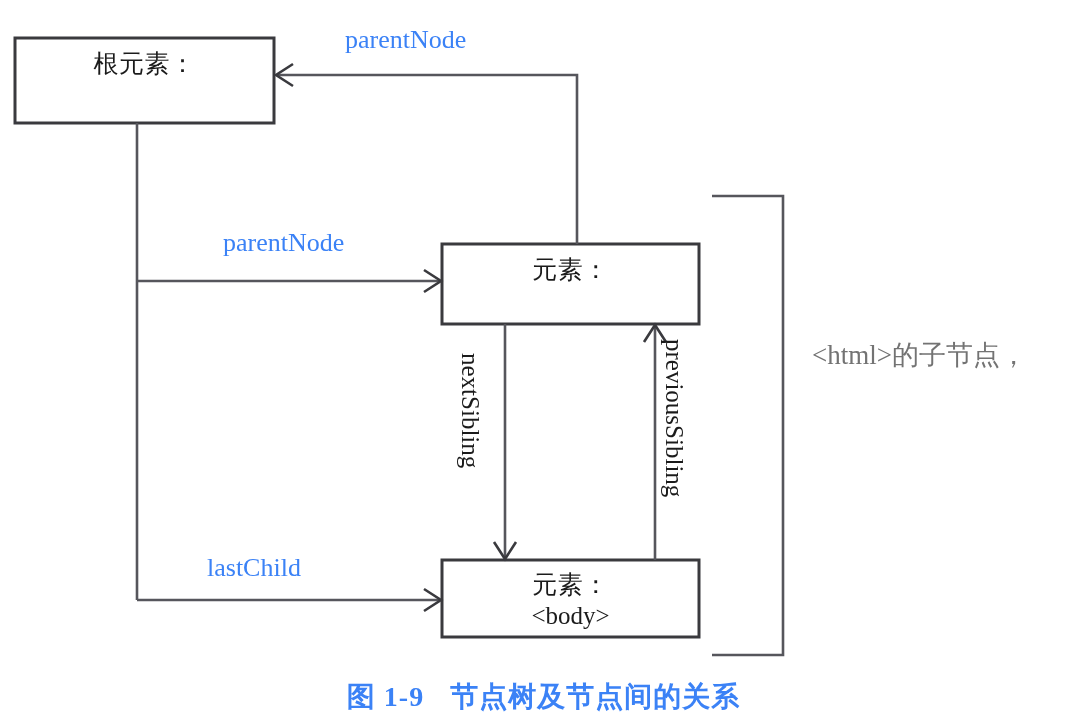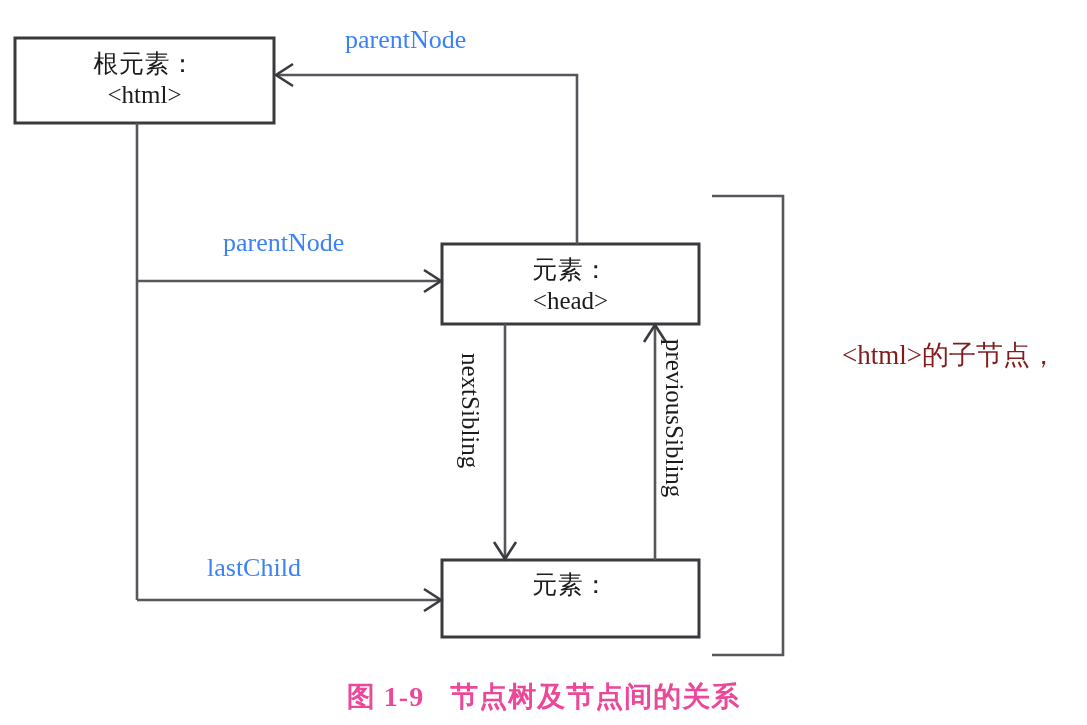--- a/index.html
+++ b/index.html
@@ -82,33 +82,32 @@
     color: #1b1b1b;
     white-space: nowrap;
     transform-origin: 0 0;
     transform: rotate(90deg);
   }
   .side-note {
     position: absolute;
     font-size: 27px;
     line-height: 1.42;
     font-family: "Liberation Serif", "DejaVu Serif", serif;
-    color: #7f1d1d;
+    color: #737373;
     white-space: nowrap;
-    margin-left: 30px;
   }
   .figure-caption {
     position: absolute;
     left: 0;
     right: 0;
     text-align: center;
     font-size: 28px;
     font-weight: bold;
     font-family: "Liberation Serif", "DejaVu Serif", serif;
-    color: #ec4899;
+    color: #3b82f6;
     letter-spacing: 1px;
   }
   .caption-gap {
     display: inline-block;
     width: 26px;
   }
 </style>
 </head>
 <body>
 
@@ -136,30 +135,29 @@
 
     <path class="connector" d="M 655 560 L 655 326"></path>
     <path class="arrowhead" d="M 644 342 L 655 325 L 666 342"></path>
 
     <path class="bracket" d="M 712 196 L 783 196 L 783 655 L 712 655"></path>
 
   </svg>
 
   <div class="box-text" style="left:15px; top:49px; width:259px;">
     <div class="cn-line">根元素：</div>
-    <div>&lt;html&gt;</div>
   </div>
 
   <div class="box-text" style="left:442px; top:255px; width:257px;">
     <div class="cn-line">元素：</div>
-    <div>&lt;head&gt;</div>
   </div>
 
   <div class="box-text" style="left:442px; top:570px; width:257px;">
     <div class="cn-line">元素：</div>
+    <div>&lt;body&gt;</div>
   </div>
 
   <div class="edge-label" style="left:345px; top:25px;">parentNode</div>
 
   <div class="edge-label" style="left:223px; top:228px;">parentNode</div>
 
   <div class="edge-label" style="left:207px; top:553px;text-align:right;">lastChild</div>
 
   <div class="edge-label-vertical" style="left:484px; top:353px;">nextSibling</div>
 

